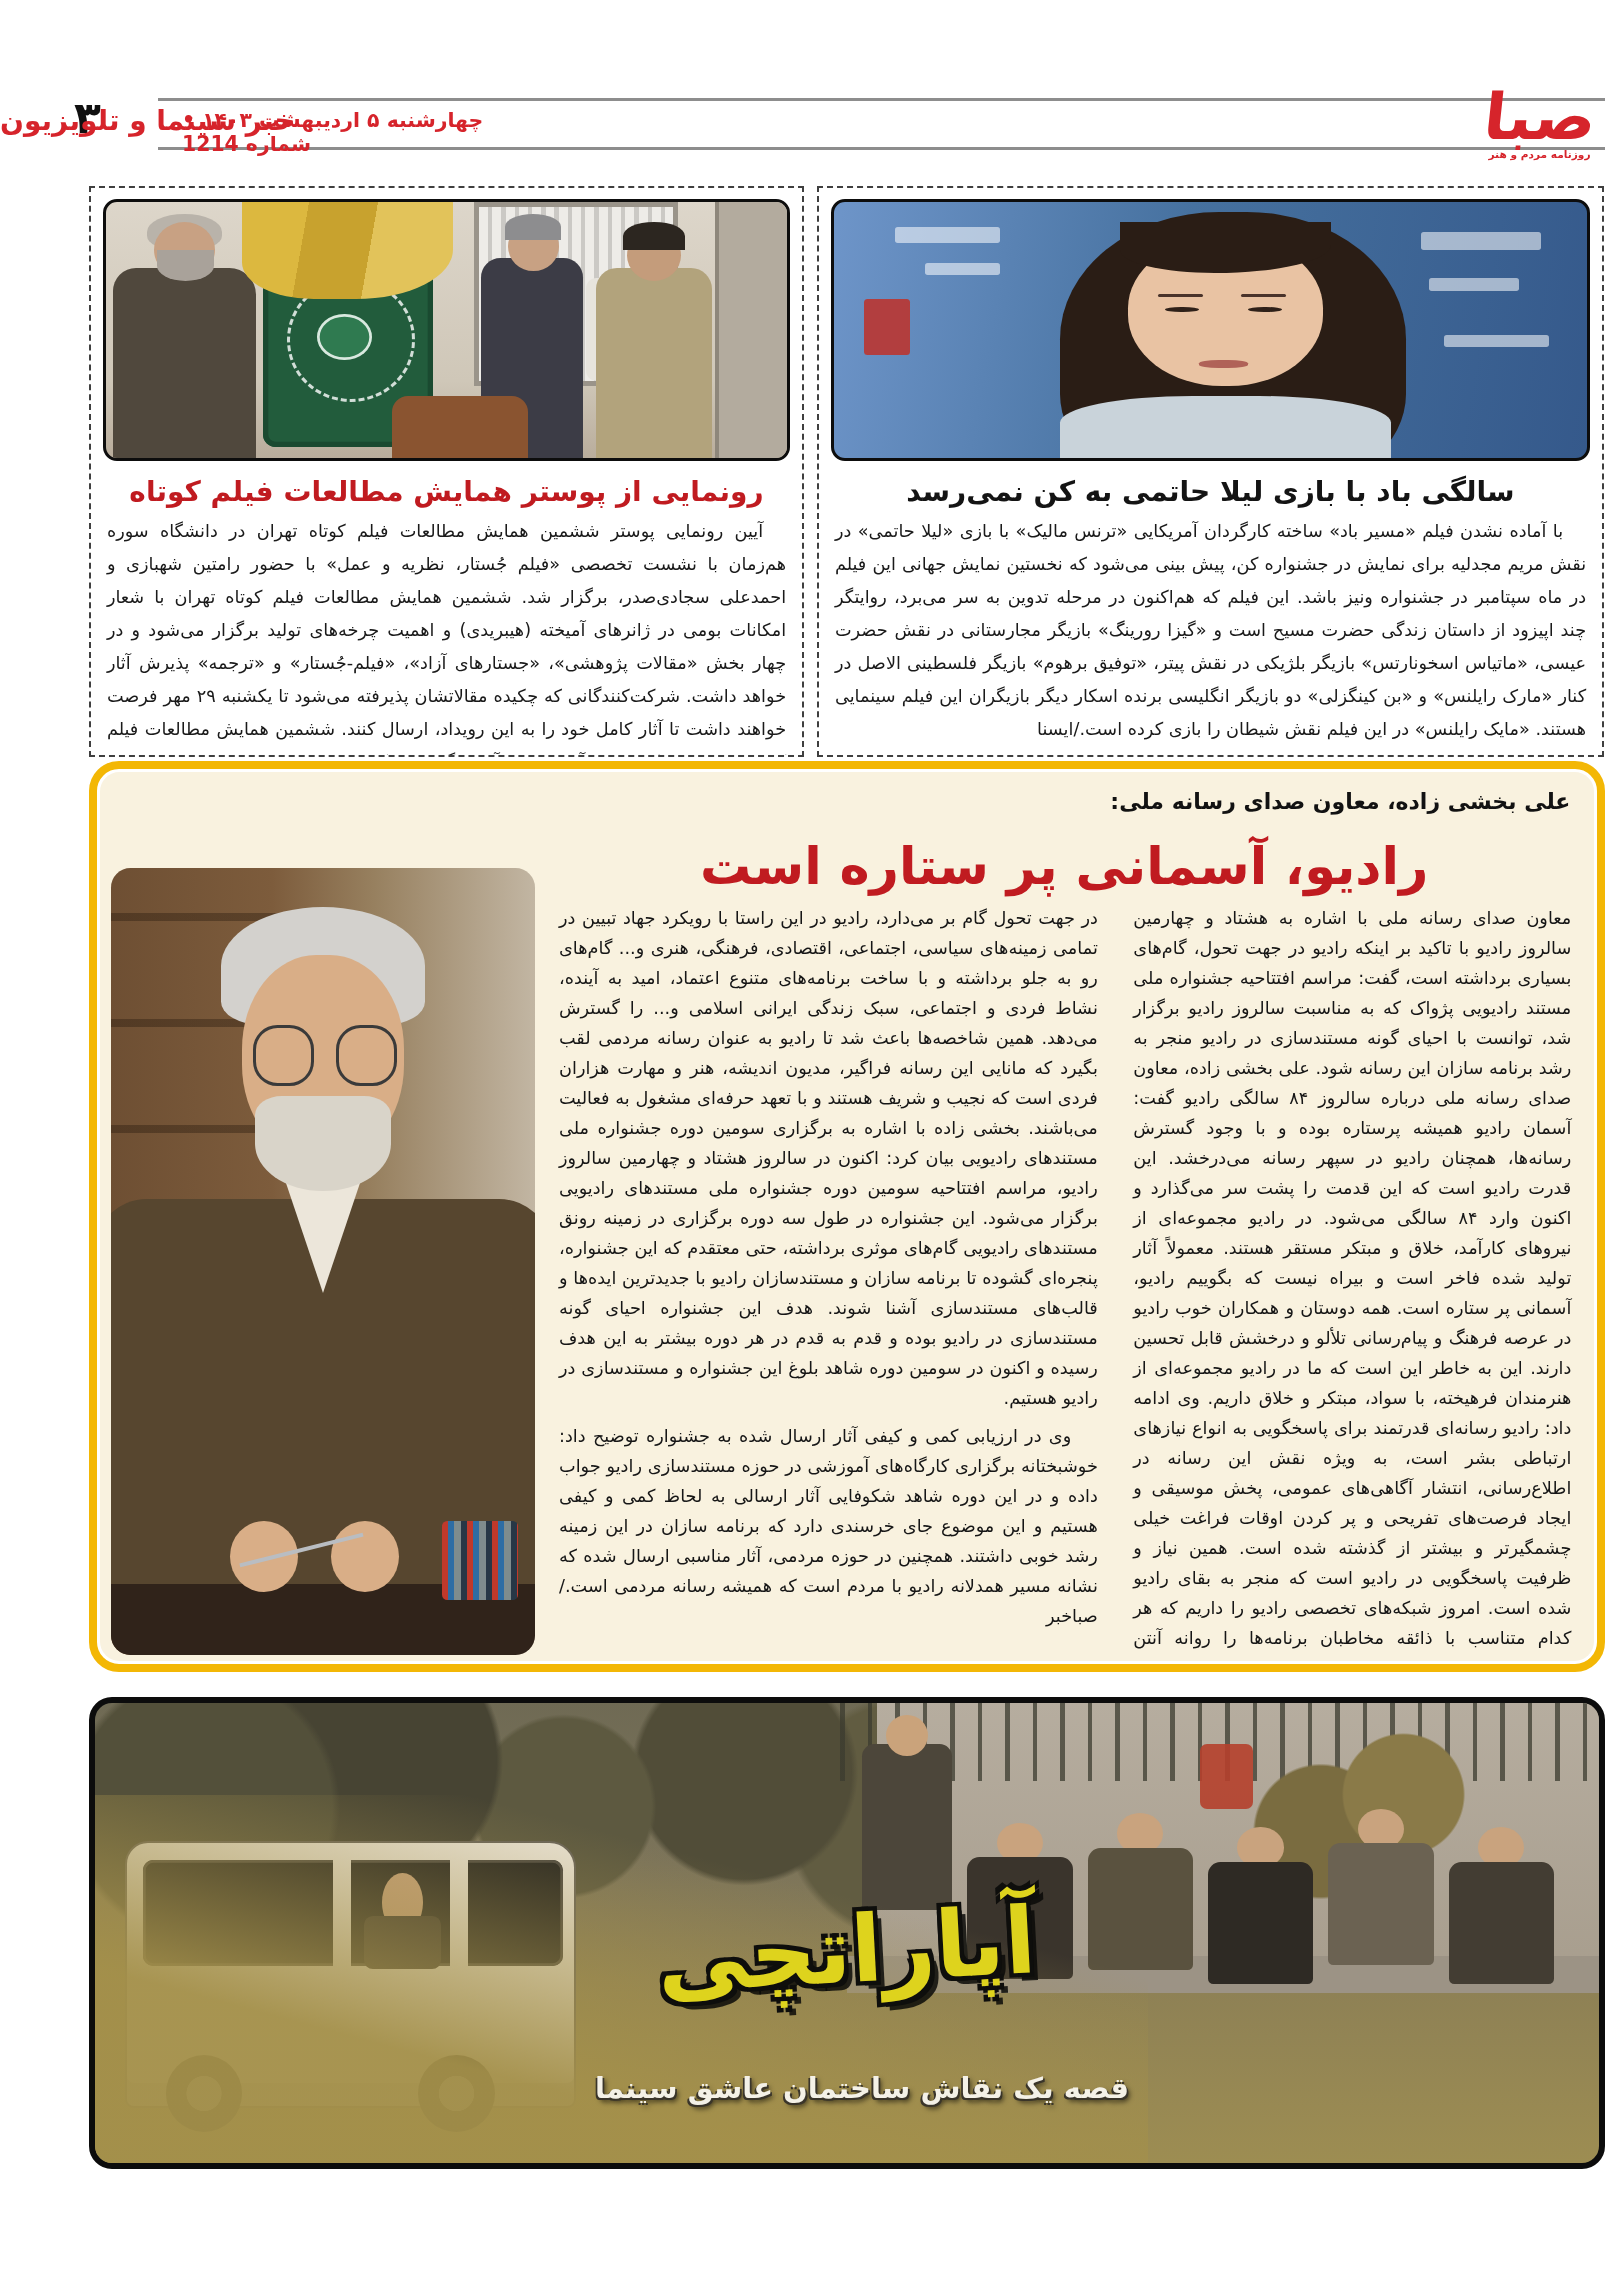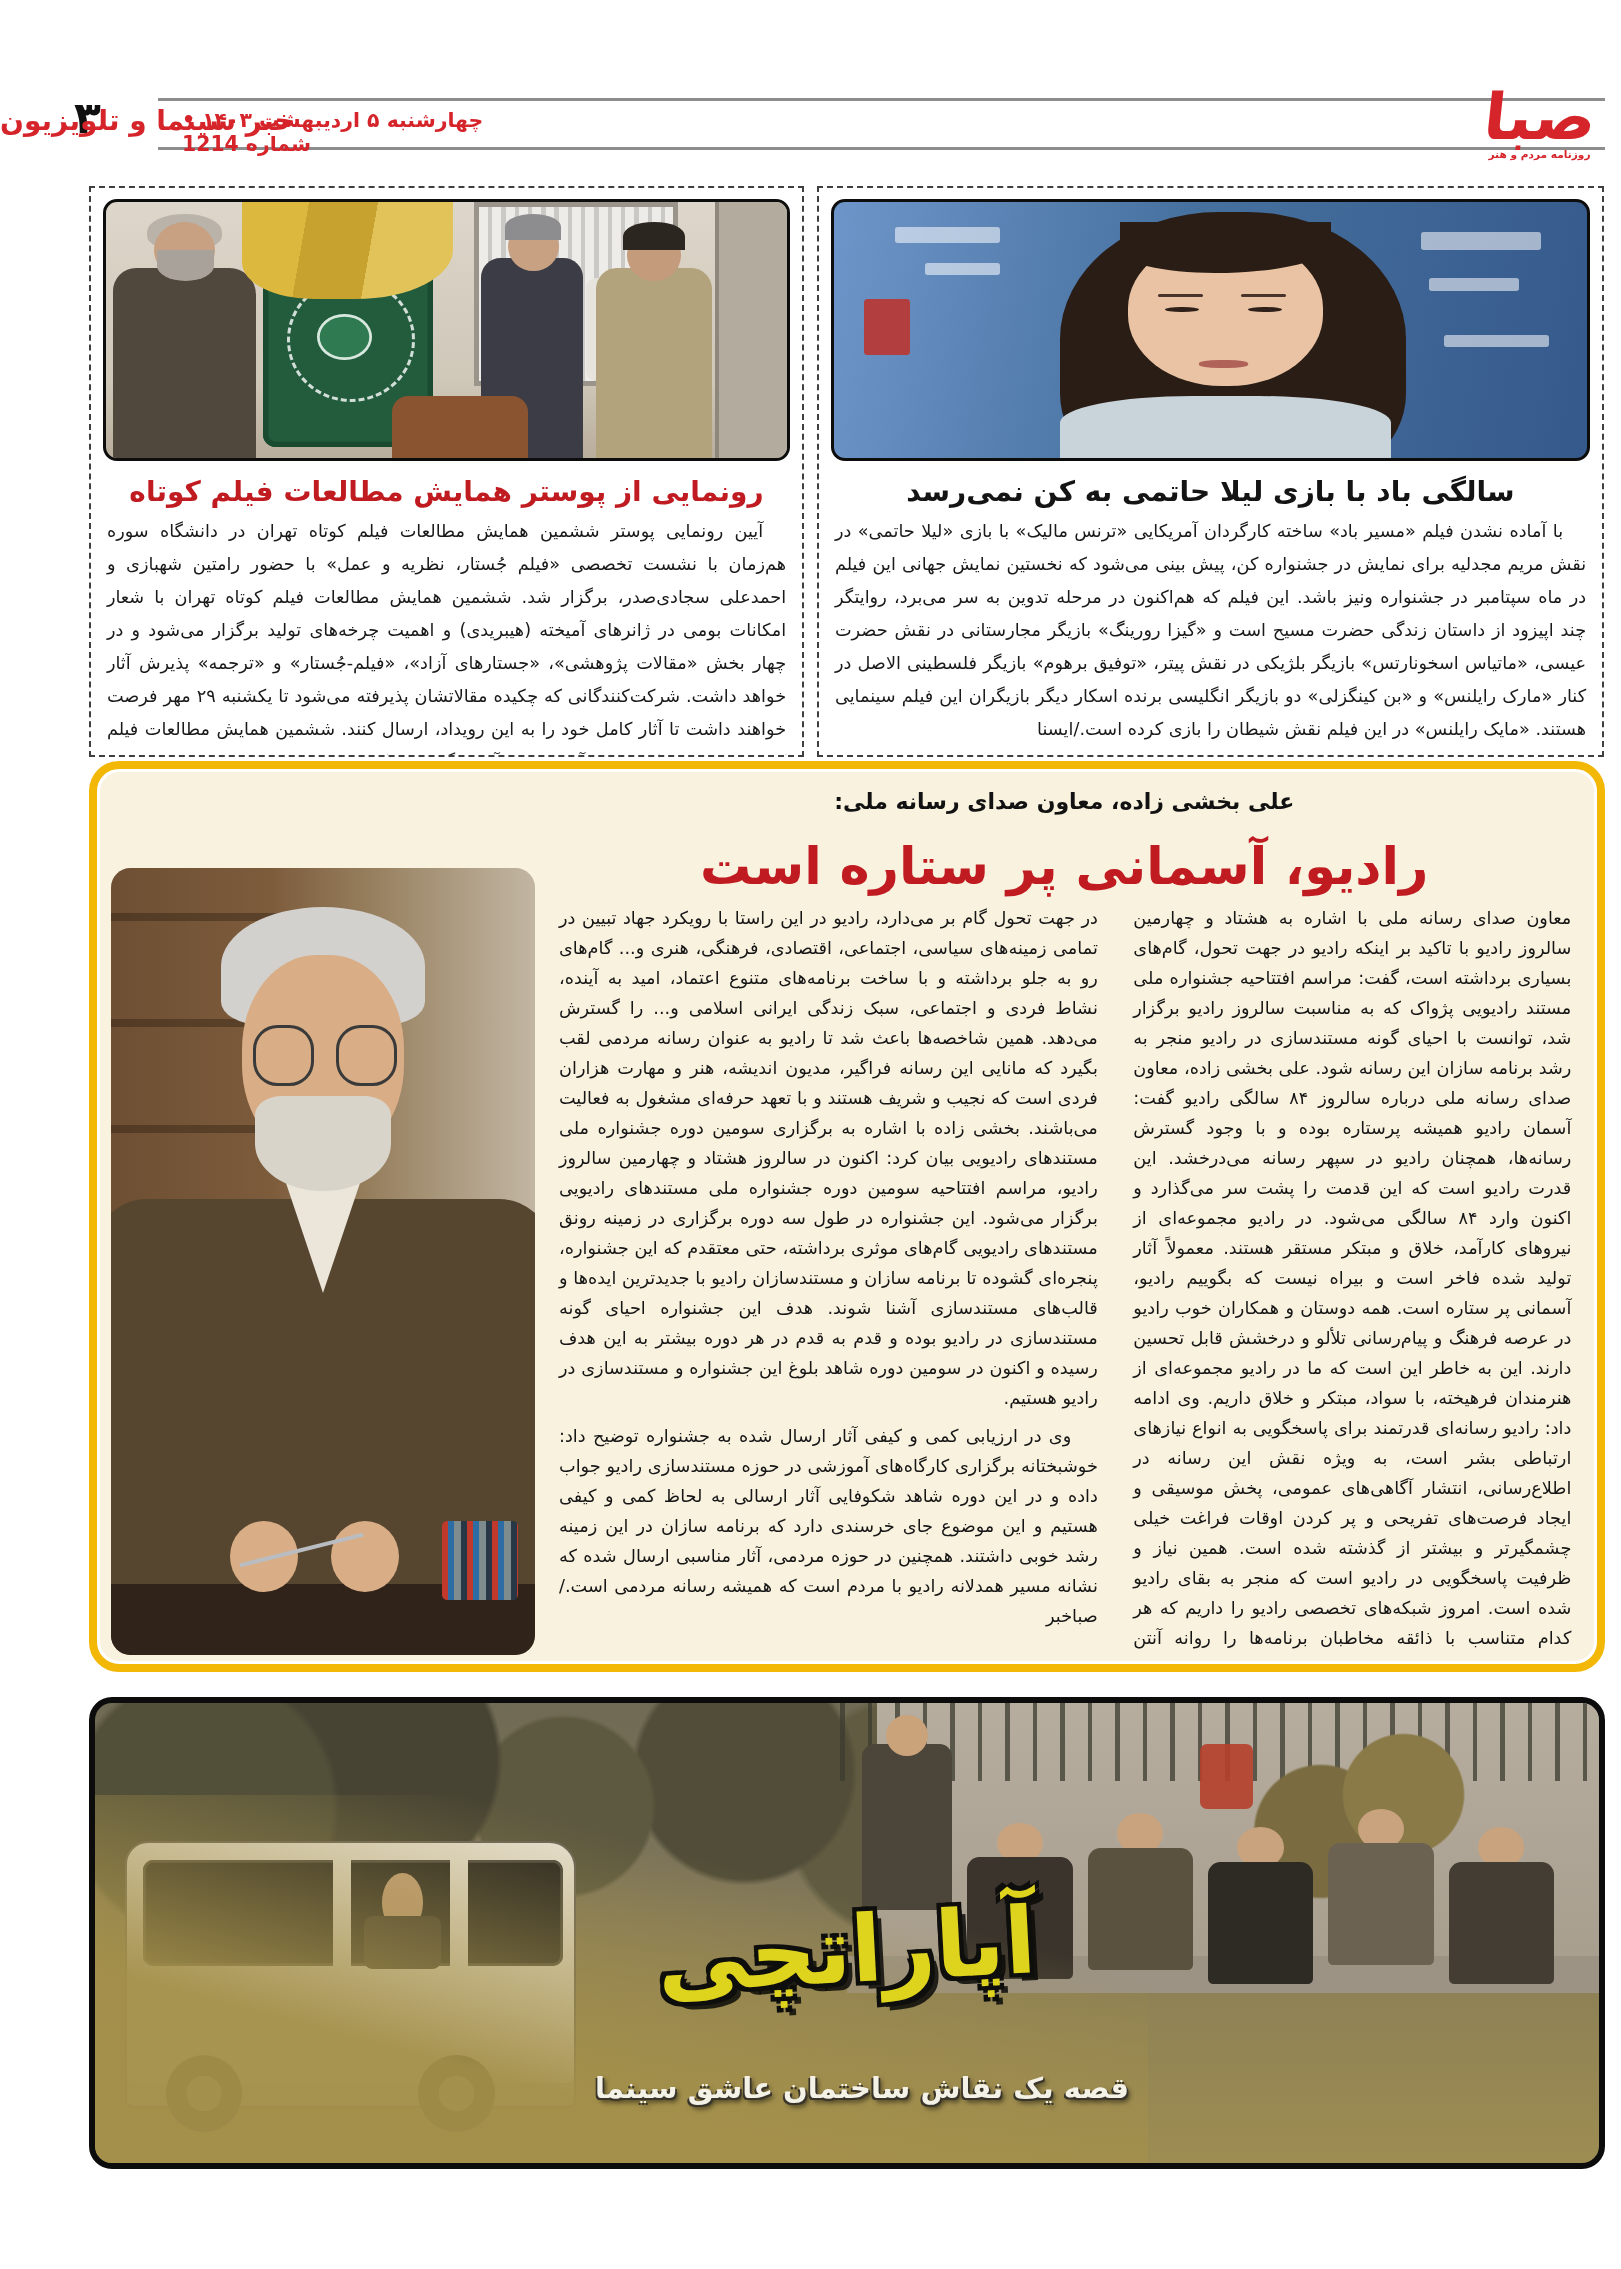--- a/index.html
+++ b/index.html
@@ -69,21 +69,21 @@
   .l-brow2{position:absolute;left:54%;top:36%;width:6%;height:3.5px;background:#4a332a;border-radius:1.8px;}
   .l-eye1{position:absolute;left:44%;top:41%;width:4.5%;height:5.3px;background:#2f2119;border-radius:50%;}
   .l-eye2{position:absolute;left:55%;top:41%;width:4.5%;height:5.3px;background:#2f2119;border-radius:50%;}
   .l-lips{position:absolute;left:48.5%;top:62%;width:6.5%;height:8px;background:#b06258;border-radius:40%;}
   .l-top{position:absolute;left:30%;bottom:-2%;width:44%;height:26%;background:#c9d3da;border-radius:40% 40% 0 0;}
 
   
   .feature{position:absolute;left:89px;top:761px;width:1516px;height:911px;box-sizing:border-box;
            border:8px solid #f3b705;border-radius:30px;background:#fff;}
   .f-inner{position:absolute;inset:2.7px;background:#f9f2df;border-radius:19.5px;}
-  .f-kicker{position:absolute;top:19.5px;left:461px;right:26.6px;text-align:center;
+  .f-kicker{position:absolute;top:19.5px;left:461px;right:26.6px;text-align:right;
             font-size:22px;font-weight:700;color:#121212;}
   .f-title{position:absolute;top:48px;left:461px;right:26.6px;text-align:center;
            font-size:51px;font-weight:900;color:#c01b20;margin-top:20px;}
   .f-photo{position:absolute;left:14px;top:99px;width:424px;height:787px;border-radius:19.5px;overflow:hidden;
            background:linear-gradient(90deg,#6e4f33 0%,#7d5c3c 38%,#97805f 62%,#c2b6a3 100%);}
   .fm-shelf{position:absolute;left:0;top:0;width:58%;height:100%;
             background:repeating-linear-gradient(0deg,rgba(30,18,8,0) 0 98px,rgba(30,18,8,.35) 98px 106px);}
   .fm-hair{position:absolute;left:26%;top:5%;width:48%;height:15%;background:#d3d1cd;border-radius:50% 50% 20% 20%;}
   .fm-face{position:absolute;left:31%;top:11%;width:38%;height:26%;background:#d9ae87;border-radius:46%;}
   .fm-glass1{position:absolute;left:33.5%;top:20%;width:13%;height:7%;border:3.5px solid #3a3a3a;border-radius:40%;}

